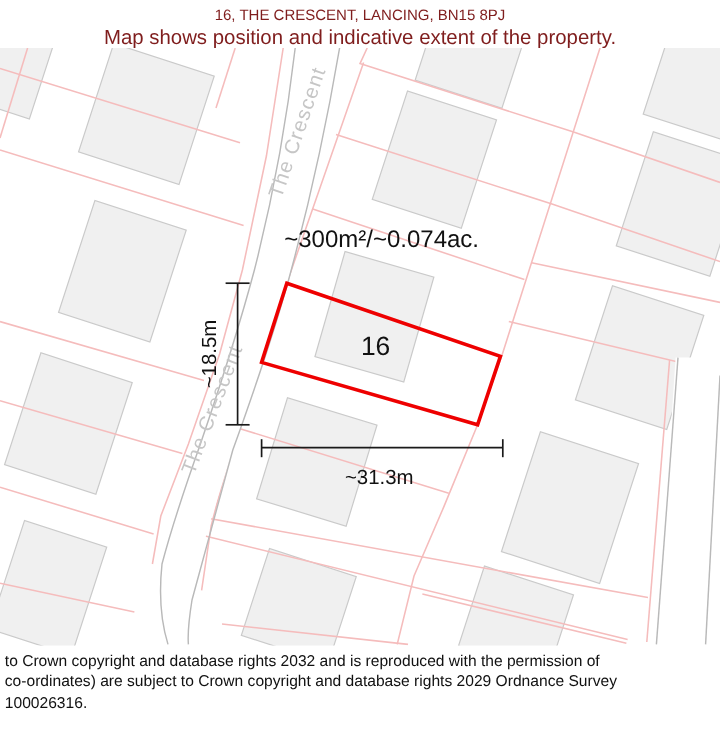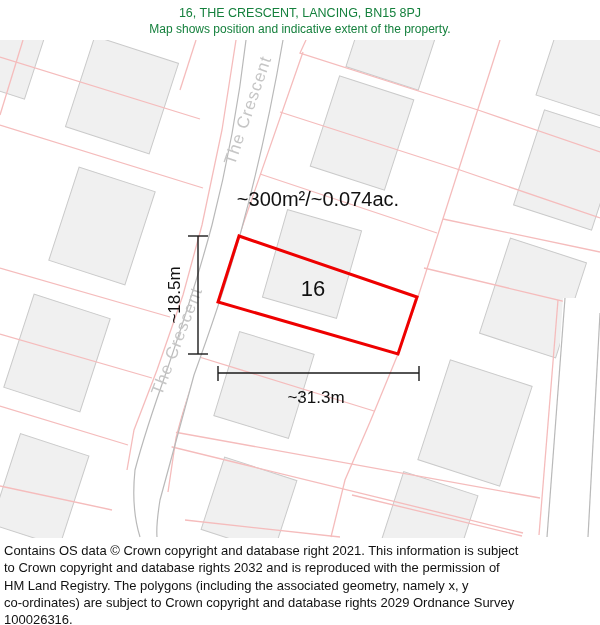--- a/index.html
+++ b/index.html
@@ -1,20 +1,20 @@
 <!DOCTYPE html>
 <html><head>
 <meta charset="utf-8">
 <style>
   html,body{margin:0;padding:0;background:#ffffff;}
   #stage{position:relative;width:600px;height:625px;background:#ffffff;overflow:hidden;
          font-family:"Liberation Sans",sans-serif;}
-  .hdr{position:absolute;top:0;left:0;width:600px;height:40px;text-align:center;color:#15803d;}
+  .hdr{position:absolute;top:0;left:0;width:600px;height:40px;text-align:center;color:#7f1d1d;}
   .hdr .t1{font-size:12.5px;padding-top:6px;}
-  .hdr .t2{font-size:12px;padding-top:2px;}
+  .hdr .t2{font-size:17px;padding-top:2px;}
   .map{position:absolute;top:40px;left:0;}
   .ftr{position:absolute;top:539px;left:0;width:596px;padding:3px 0 0 4px;color:#111;
        font-size:13px;line-height:17.3px;}
   .ftr div{white-space:nowrap;}
 </style>
 </head>
 <body>
 
 <div id="stage">
 
@@ -100,20 +100,18 @@
       <line x1="419" y1="326" x2="419" y2="341"></line>
     </g>
     <text x="316" y="363" text-anchor="middle" font-size="17" fill="#111">~31.3m</text>
 
     <text x="318" y="166" text-anchor="middle" font-size="20" fill="#111">~300m²/~0.074ac.</text>
 
     <text x="313" y="256" text-anchor="middle" font-size="22" fill="#111">16</text>
   </svg>
 
   <div class="ftr">
-    <div>Contains OS data © Crown copyright and database right 2021. This information is subject</div>
     <div>to Crown copyright and database rights 2032 and is reproduced with the permission of</div>
-    <div>HM Land Registry. The polygons (including the associated geometry, namely x, y</div>
     <div>co-ordinates) are subject to Crown copyright and database rights 2029 Ordnance Survey</div>
     <div>100026316.</div>
   </div>
 
 </div>
 
 </body></html>

